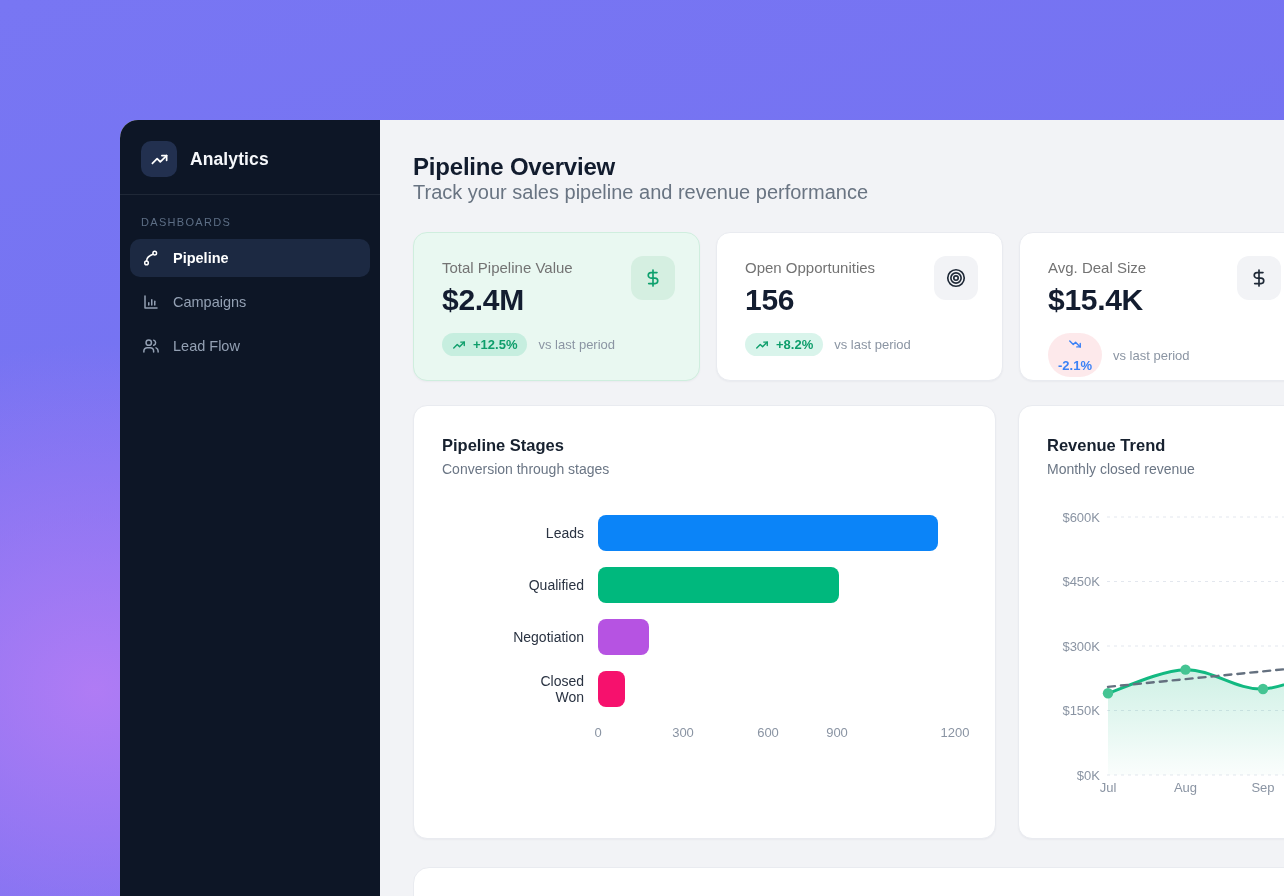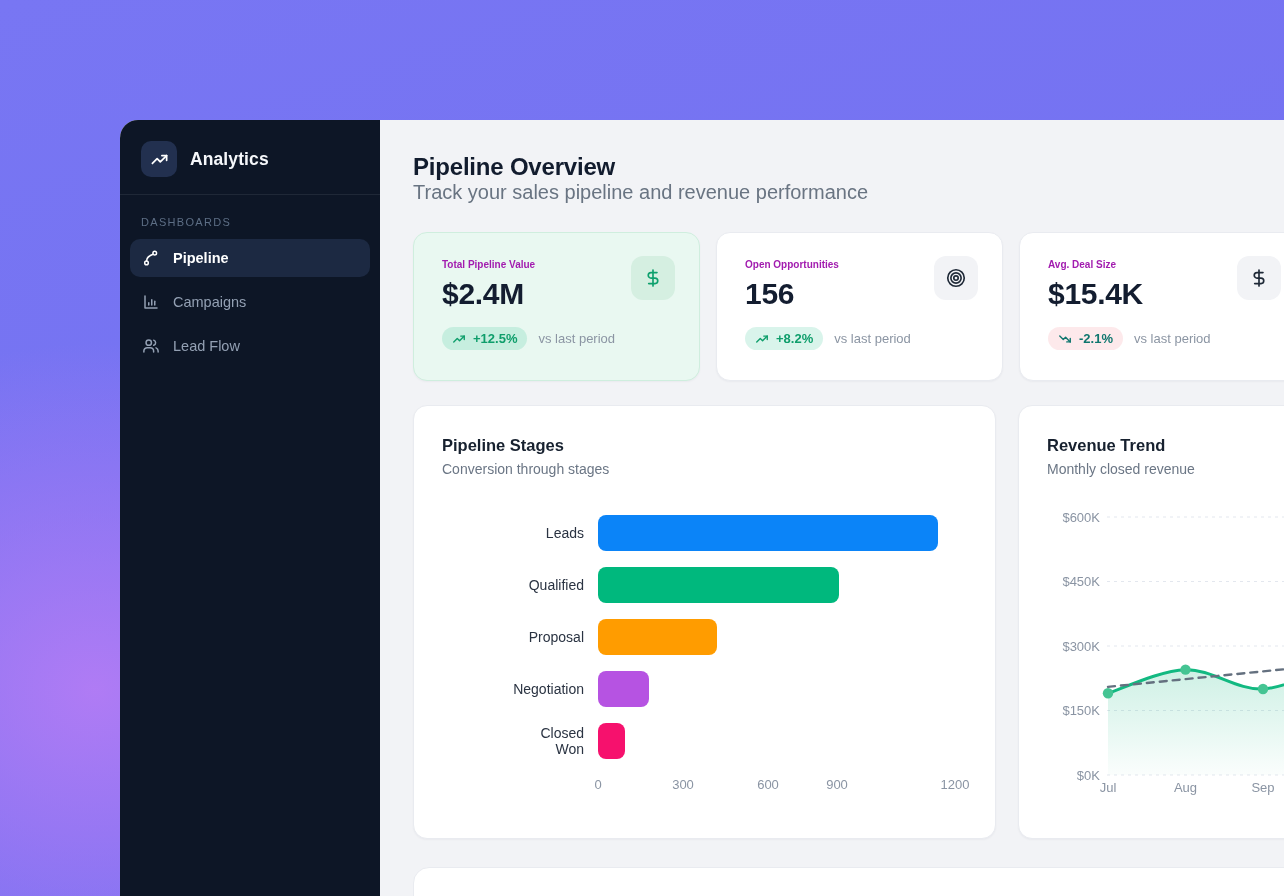--- a/index.html
+++ b/index.html
@@ -29,27 +29,27 @@
   .nav-item.active { background: #1c2942; color: #ffffff; font-weight: 600; }
   
   .main { flex: 1 1 auto; padding: 33px 0 0 33px; overflow: hidden; position: relative; }
   .page-title { font-size: 24px; font-weight: 800; color: #121c2e; letter-spacing: -.2px; }
   .page-sub { font-size: 20px; color: #697482; }
   
   .kpi-row { margin-top: 28px; display: flex; gap: 16px; }
   .kpi-card { position: relative; width: 287px; height: 149px; flex: 0 0 auto; border-radius: 14px;
     background: #ffffff; border: 1px solid #e9ebf0; box-shadow: 0 1px 2px rgba(16,24,40,.04); padding: 26px 28px; }
   .kpi-card.highlight { background: #e9f8f1; border-color: #cfeede; }
-  .kpi-label { font-size: 10px; color: #a21caf; font-weight: bold; }
+  .kpi-label { font-size: 15px; color: #737373; }
   .kpi-value { margin-top: 7px; font-size: 30px; font-weight: 800; color: #131d30; letter-spacing: -.3px; }
   .kpi-foot { margin-top: 16px; display: flex; align-items: center; }
   .pill { display: inline-flex; align-items: center; gap: 7px; padding: 4px 10px; border-radius: 999px;
     font-size: 13px; font-weight: 700; }
   .pill-up { background: rgba(16,185,129,.16); color: #0e9e6b; }
-  .pill-down { background: rgba(236,72,92,.12); color: #0f766e; }
+  .pill-down { background: rgba(236,72,92,.12); color: #3b82f6; flex-direction: column; }
   .kpi-note { margin-left: 11px; font-size: 13px; color: #8b95a3; }
   .kpi-icon { position: absolute; top: 23px; right: 24px; width: 44px; height: 44px; border-radius: 12px;
     display: flex; align-items: center; justify-content: center; }
   .kpi-icon.green { background: #d5efe1; color: #0ea06d; }
   .kpi-icon.gray { background: #f2f3f6; color: #1f2937; }
   
   .charts-row { margin-top: 24px; display: flex; gap: 22px; align-items: flex-start; }
   .chart-card { width: 583px; height: 434px; flex: 0 0 auto; border-radius: 14px; background: #fff;
     border: 1px solid #e9ebf0; box-shadow: 0 1px 2px rgba(16,24,40,.04); padding: 30px 28px; position: relative; }
   .chart-title { font-size: 16.5px; font-weight: 700; color: #17212f; }
@@ -198,26 +198,20 @@
             <div class="bar-row">
               <div class="bar-label">Leads</div>
               <div class="bar-track">
                 <div class="bar" style="width: 340px; background: rgb(11, 132, 248);"></div>
               </div>
             </div>
             <div class="bar-row">
               <div class="bar-label">Qualified</div>
               <div class="bar-track">
                 <div class="bar" style="width: 240.833px; background: rgb(0, 184, 125);"></div>
-              </div>
-            </div>
-            <div class="bar-row">
-              <div class="bar-label">Proposal</div>
-              <div class="bar-track">
-                <div class="bar" style="width: 119px; background: rgb(255, 156, 0);"></div>
               </div>
             </div>
             <div class="bar-row">
               <div class="bar-label">Negotiation</div>
               <div class="bar-track">
                 <div class="bar" style="width: 51px; background: rgb(182, 83, 226);"></div>
               </div>
             </div>
             <div class="bar-row">
               <div class="bar-label">Closed<br>Won</div>

